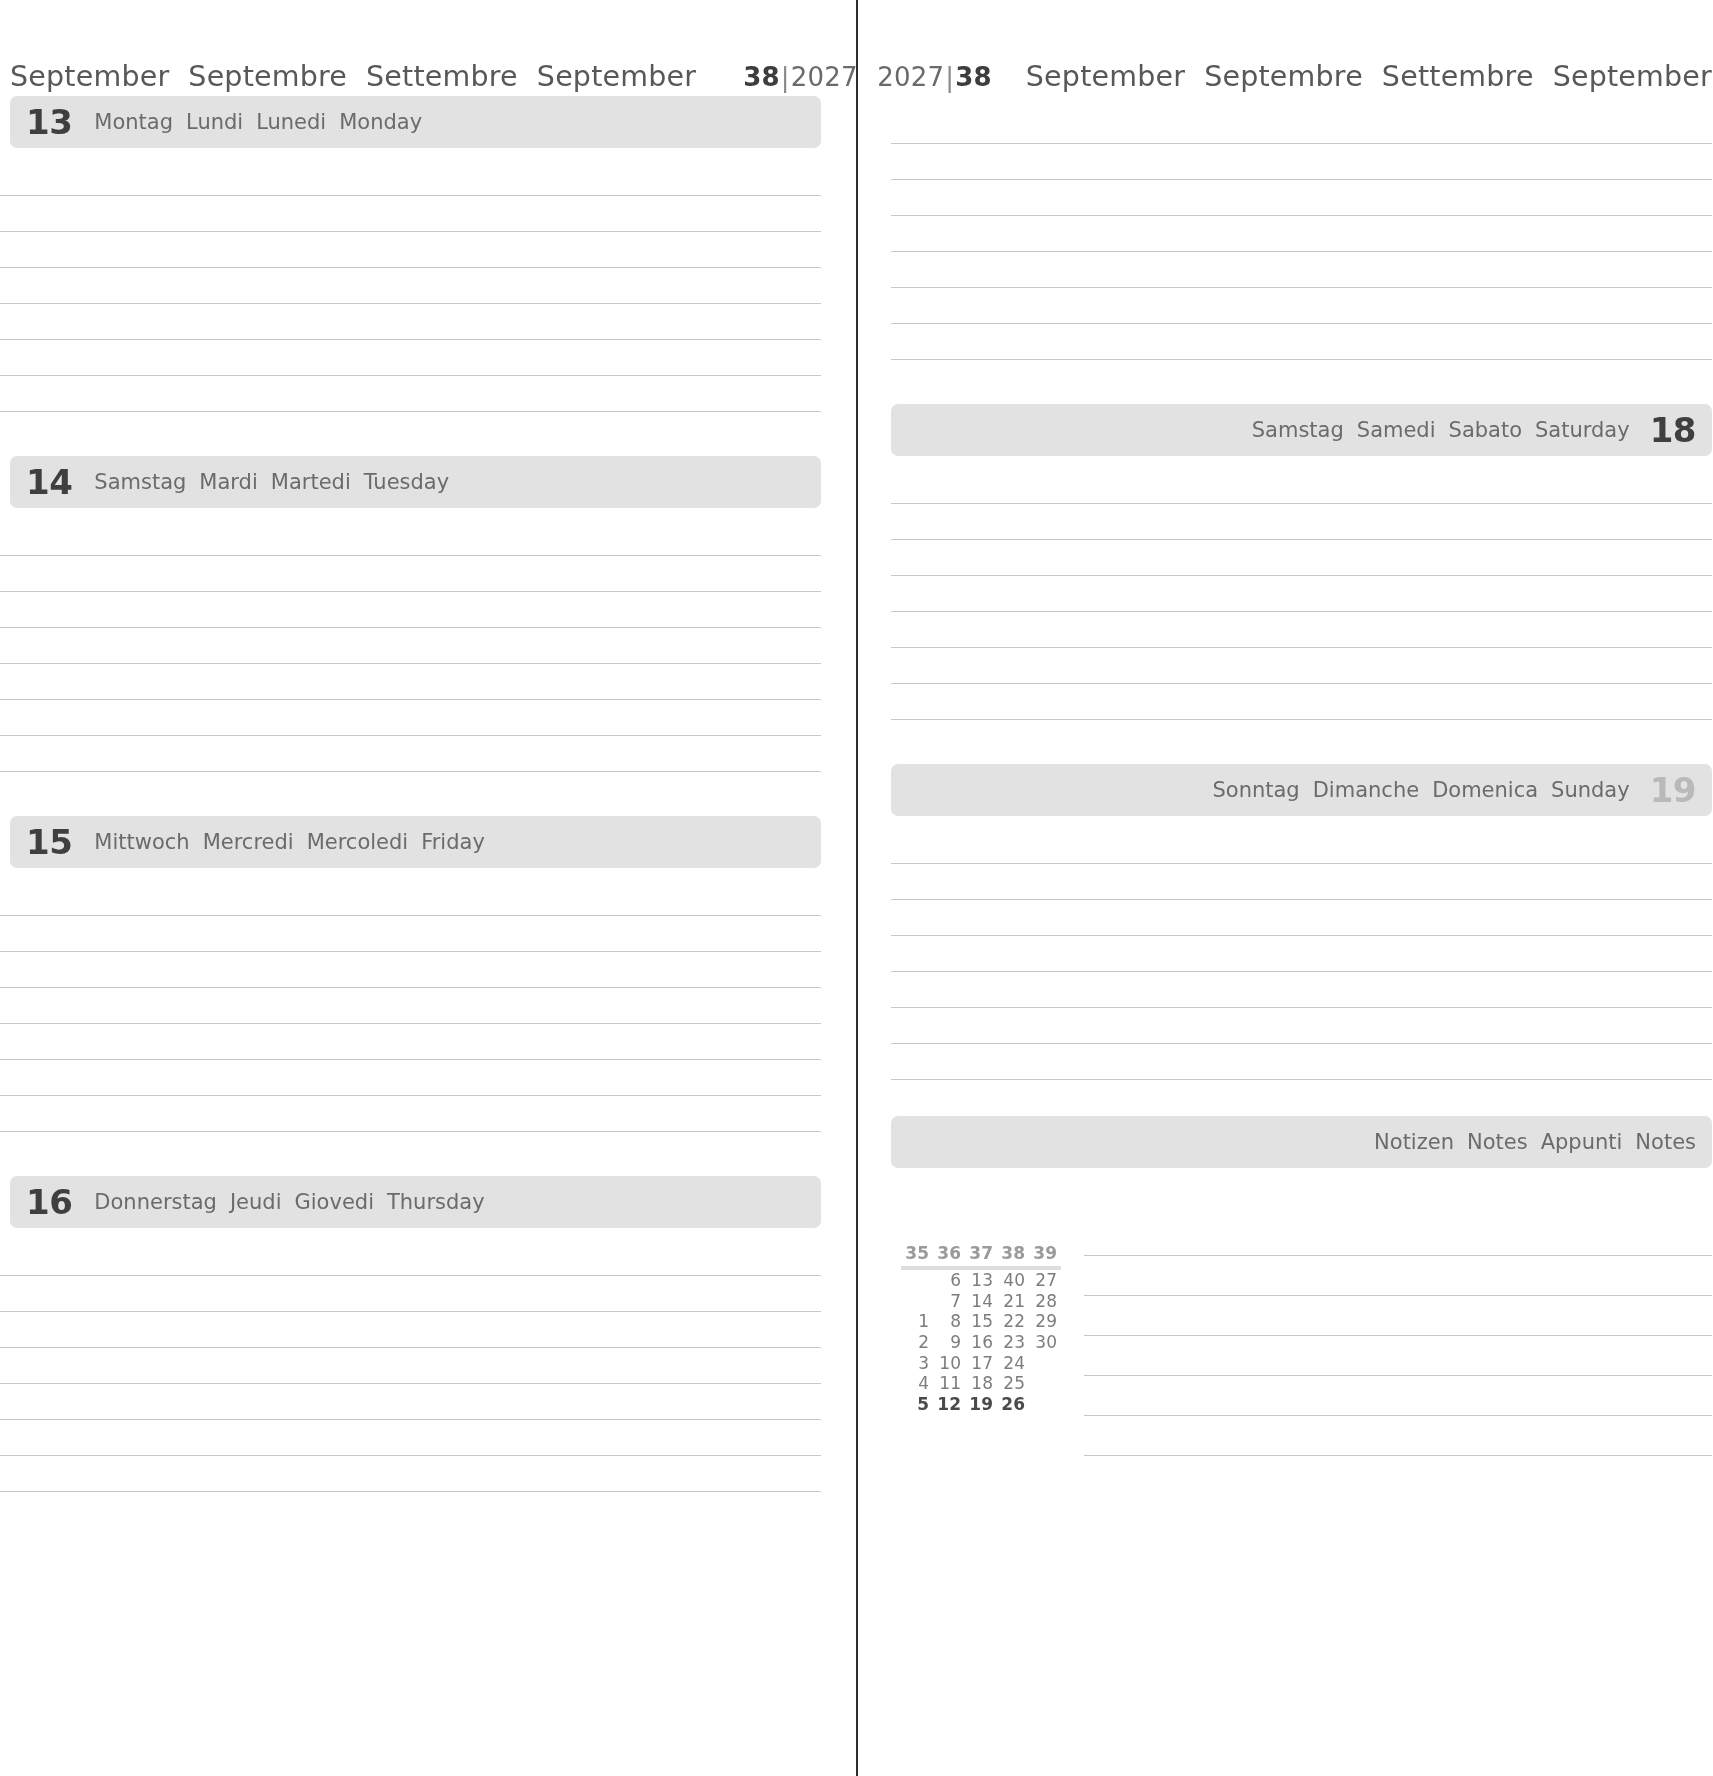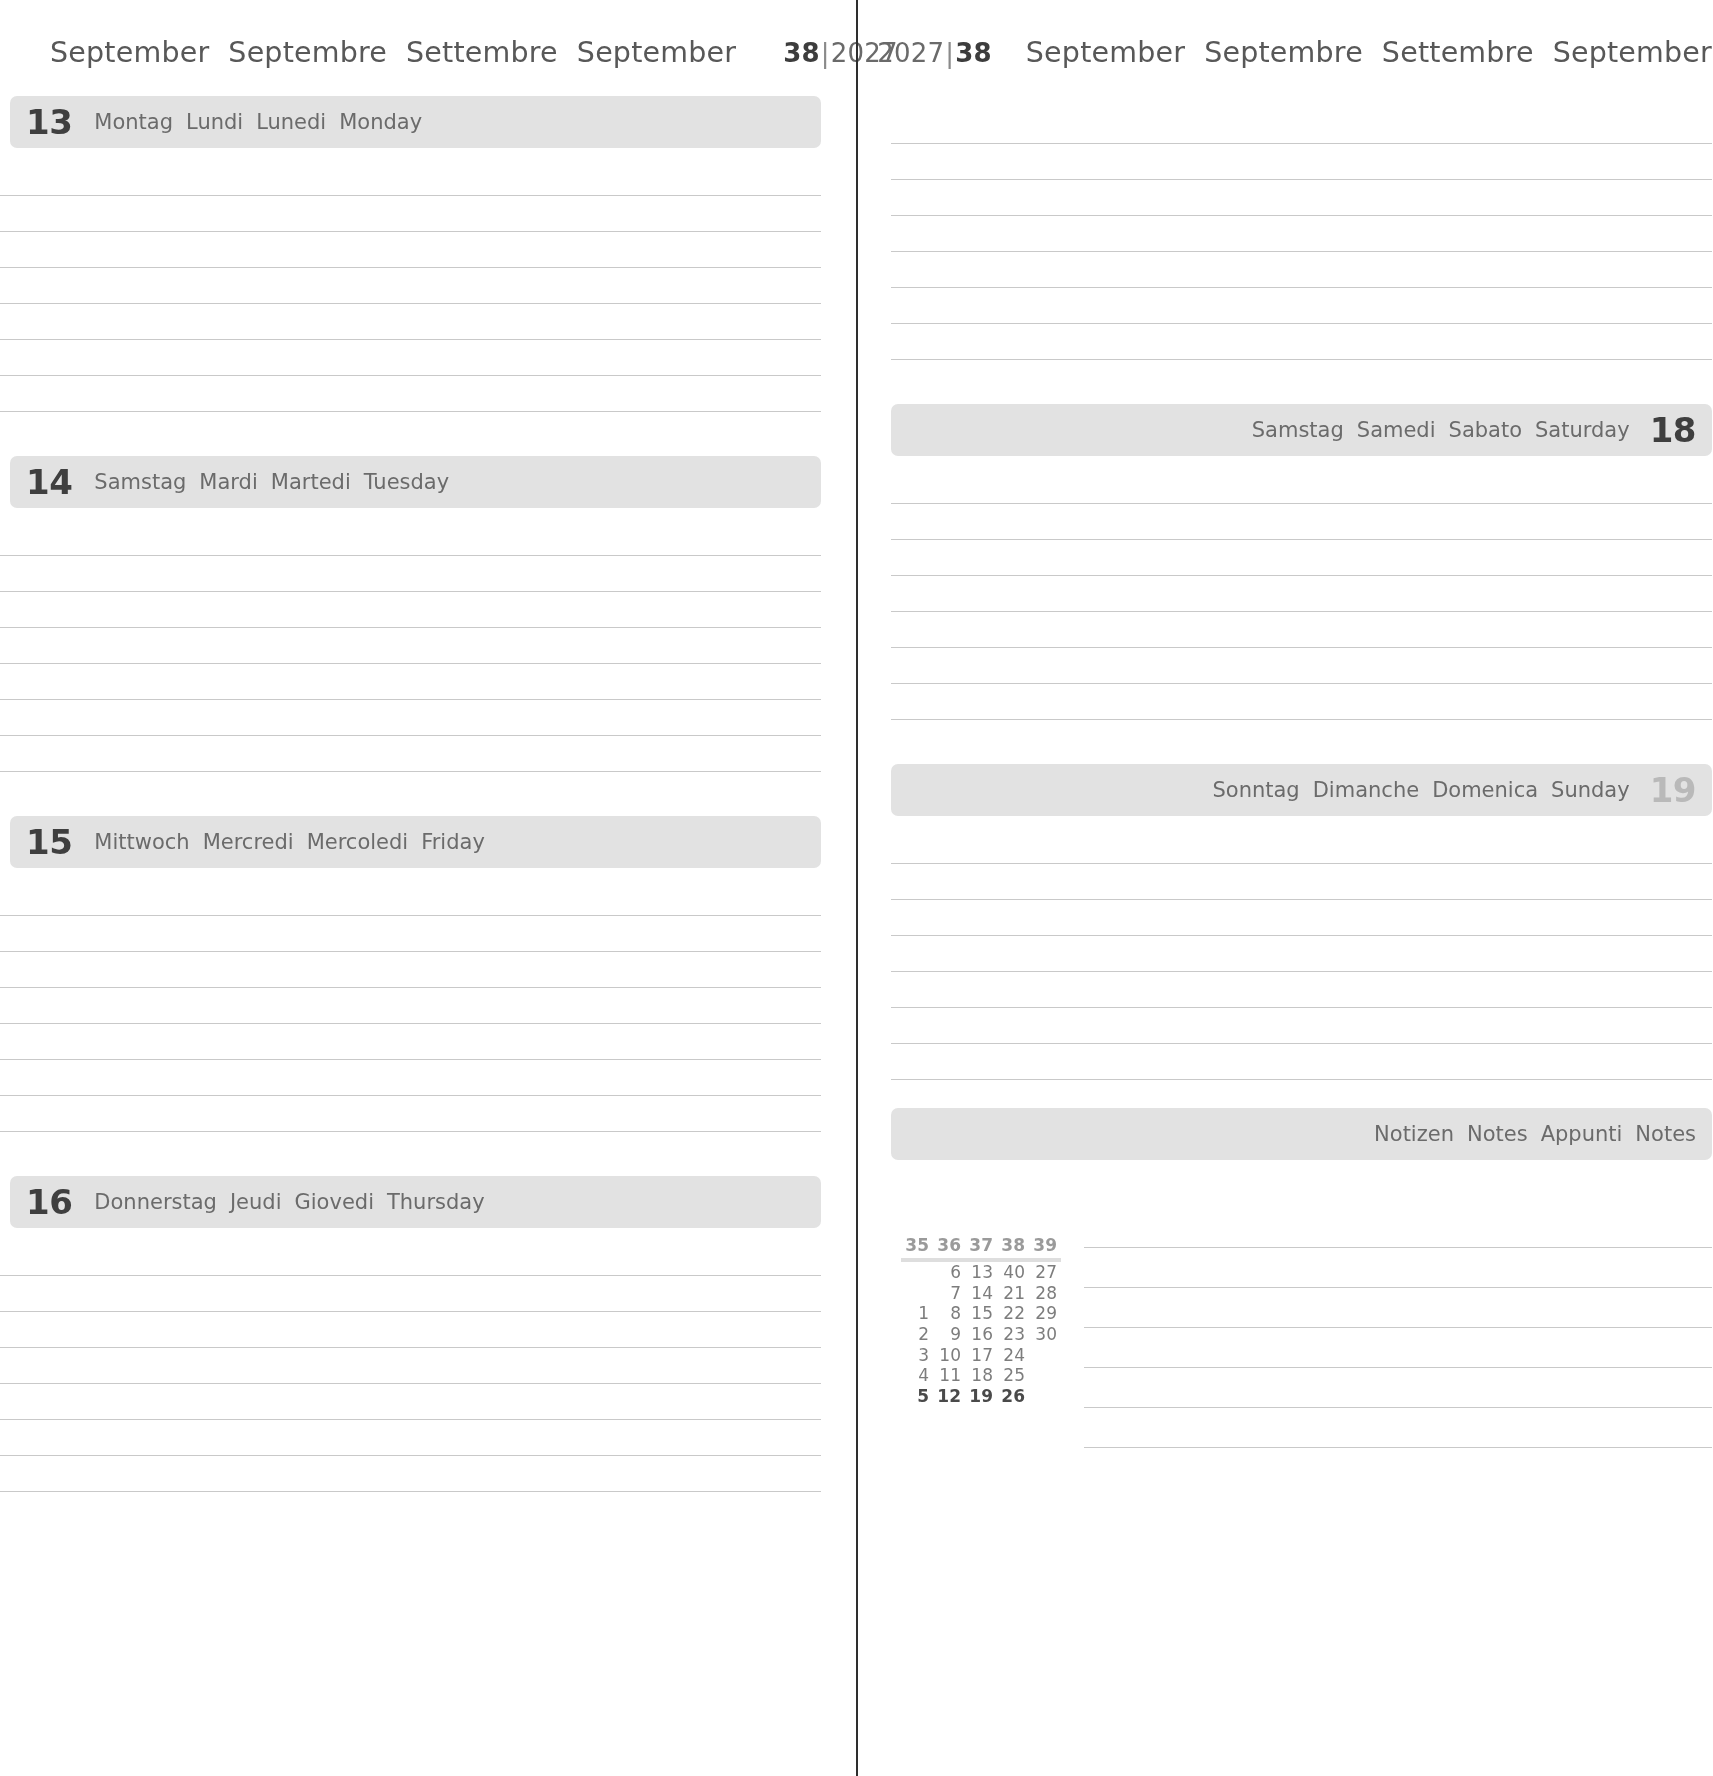--- a/index.html
+++ b/index.html
@@ -42,24 +42,23 @@
   }
 
   
   .month-header {
     display: flex;
     align-items: baseline;
     font-size: 28.5px;
     letter-spacing: 0.2px;
     color: #585858;
     height: 96px;
-    padding-top: 36px;
+    padding-top: 60px;
     box-sizing: border-box;
     white-space: nowrap;
-    margin-left: 40px;
   }
   .month-header.left {
     justify-content: flex-start;
     padding-left: 10px;
   }
   .month-header.right {
     justify-content: flex-end;
     padding-right: 0px;
   }
   .month-names span {
@@ -318,21 +317,21 @@
         <div class="rule" style="height:42px"></div>
         <div class="rule" style="height:36px"></div>
         <div class="rule" style="height:36px"></div>
         <div class="rule" style="height:36px"></div>
         <div class="rule" style="height:36px"></div>
         <div class="rule" style="height:36px"></div>
         <div class="rule" style="height:36px"></div>
       </div>
     </div>
 
-    <div class="day-block" style="margin-top:28px">
+    <div class="day-block" style="margin-top:36px">
       <div class="day-bar right">
         <span class="daynames" style="margin-right:0">
           <span>Notizen</span><span>Notes</span><span>Appunti</span><span>Notes</span>
         </span>
       </div>
 
       <div class="notes-bottom">
 
         <div class="mini-cal">
           <table>

